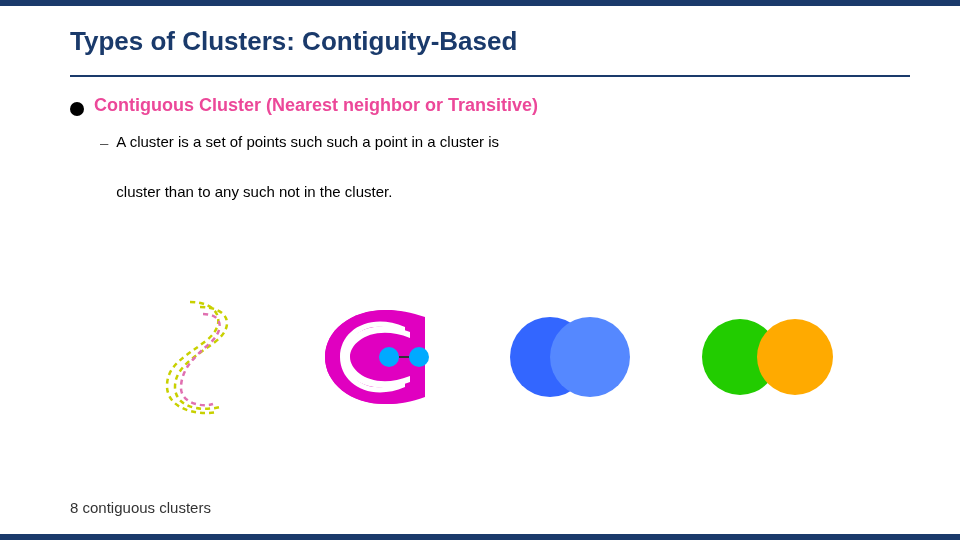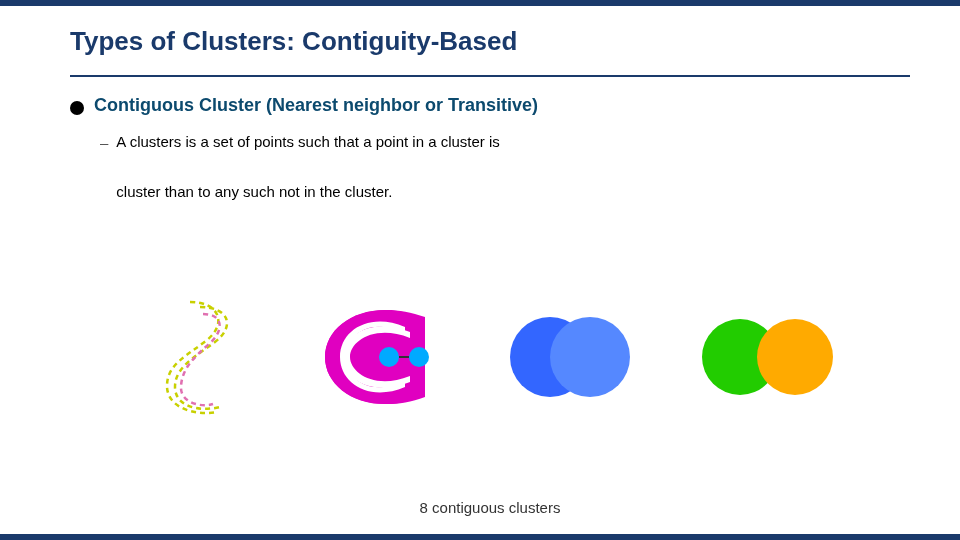--- a/index.html
+++ b/index.html
@@ -48,25 +48,25 @@
     }
 
     .bullet-section {
       display: flex;
       flex-direction: column;
       gap: 8px;
     }
 
     .bullet-main {
       display: flex;
-      align-items: center;
+      align-items: flex-end;
       gap: 10px;
       font-size: 18px;
       font-weight: bold;
-      color: #0c4a6e;
+      color: #ec4899;
       margin-bottom: 6px;
     }
 
     .bullet-dot {
       width: 14px;
       height: 14px;
       background: #000;
       border-radius: 50%;
       margin-top: 4px;
       flex-shrink: 0;
@@ -99,21 +99,21 @@
     .images-row {
       display: flex;
       align-items: center;
       justify-content: center;
       gap: 60px;
       margin-top: 18px;
       flex: 1;
     }
 
     .caption {
-      text-align: center;
+      text-align: left;
       font-size: 15px;
       color: #333;
       margin-top: 8px;
       margin-bottom: 8px;
     }
 
     .bottom-bar {
       height: 6px;
       background: #1a3a6b;
       width: 100%;
@@ -138,21 +138,21 @@
 
     <div class="bullet-section">
       <div class="bullet-main">
         <span class="bullet-dot"></span>
         <span>Contiguous Cluster (Nearest neighbor or Transitive)</span>
       </div>
 
       <div class="sub-bullet">
         <span class="dash">–</span>
         <div class="sub-text">
-          <span>A clusters is a set of points such that a point in a cluster is</span><br>
+          <span>A cluster is a set of points such such a point in a cluster is</span><br>
           <br>
           <span>cluster than to any such not in the cluster.</span>
         </div>
       </div>
     </div>
 
     <div class="images-row">
 
       <div class="illustration">
         <svg width="110" height="130" viewBox="0 0 110 130">

